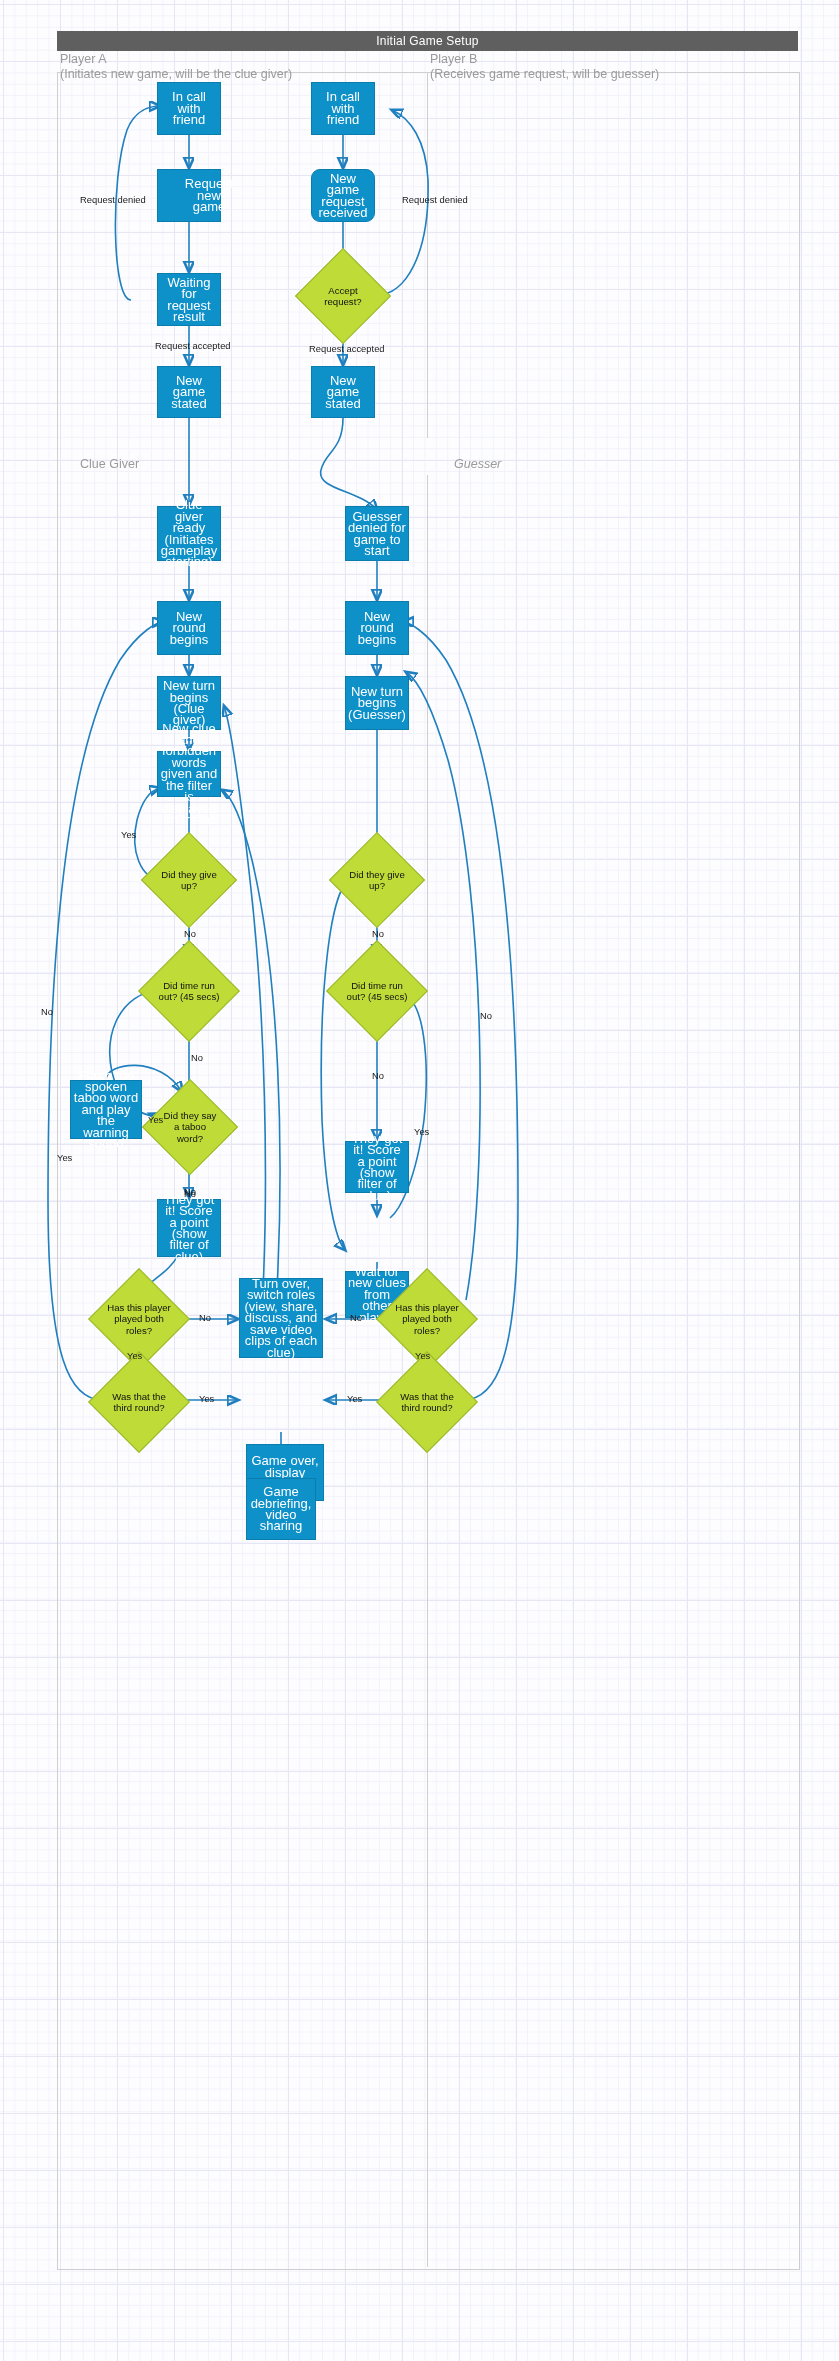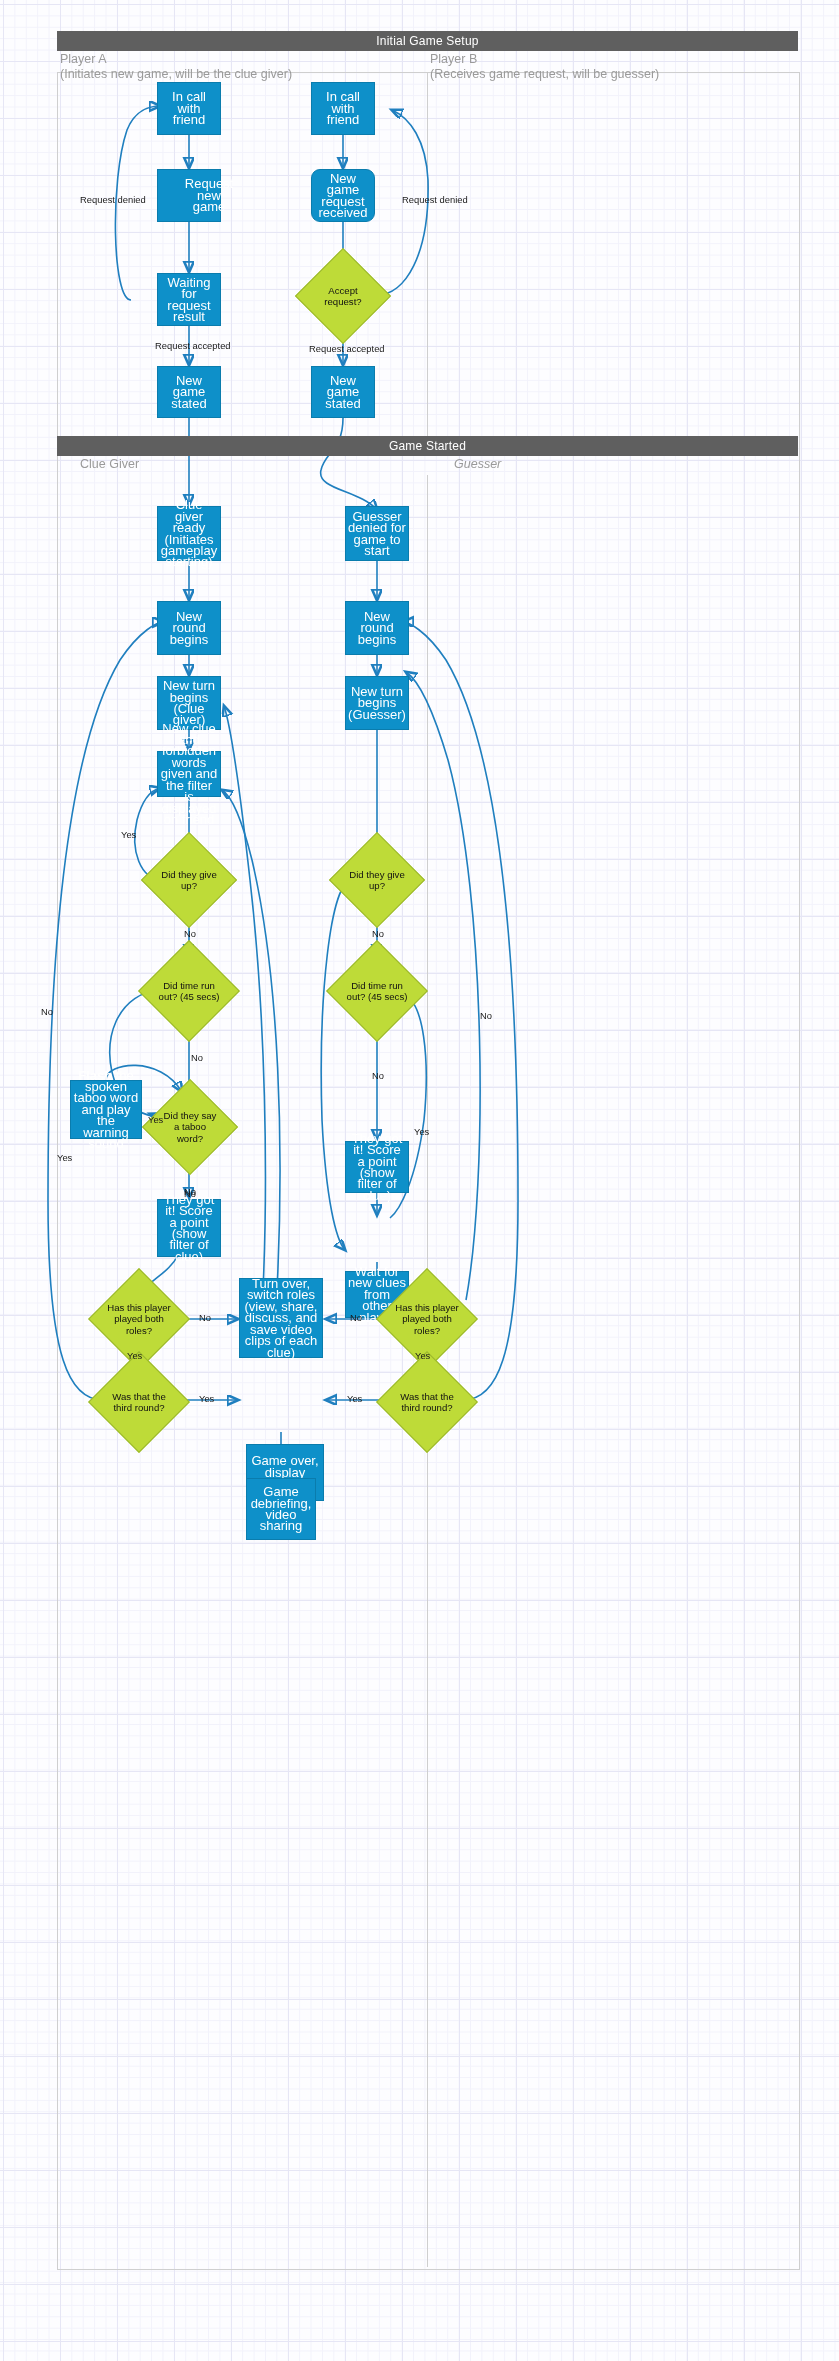--- a/index.html
+++ b/index.html
@@ -149,21 +149,20 @@
 
     <path d="M403,995 C424,1000 430,1060 424,1120 C416,1180 400,1210 390,1218"></path>
 
     <path d="M463,1400 C496,1400 518,1360 518,1200 C518,1000 506,760 446,660 C426,630 408,622 403,622" marker-end="url(#ah)"></path>
 
     <path d="M466,1300 C488,1180 486,900 448,760 C432,706 418,680 406,672" marker-end="url(#ah)"></path>
   </svg>
 
   <div class="band" style="left:57px;top:31px;width:741px;height:19px;padding-top:1px;">Initial Game Setup</div>
 
-  <div class="band" style="left:57px;top:436px;width:741px;height:19px;padding-top:1px;">Game Started</div>
 
   <div class="lane-label" style="left:60px;top:52px;width:364px;">Player A
 (Initiates new game, will be the clue giver)</div>
   <div class="lane-label" style="left:430px;top:52px;width:366px;">Player B
 (Receives game request, will be guesser)</div>
   <div class="lane-label" style="left:60px;top:457px;width:364px;margin-left:20px;">Clue Giver</div>
   <div class="lane-label" style="left:454px;top:457px;width:366px;font-style:italic;">Guesser</div>
 
   <div class="node proc" style="left:157px;top:82px;width:64px;height:53px;">In call with friend</div>
   <div class="node proc" style="left:157px;top:169px;width:64px;height:53px;padding-left:42px;">Request new game</div>

